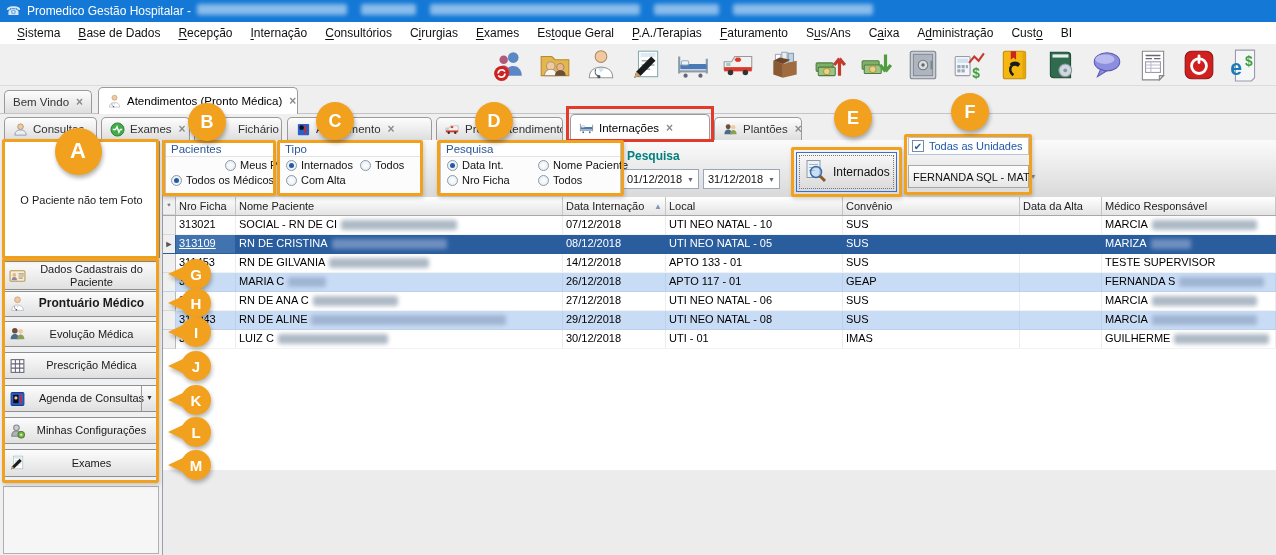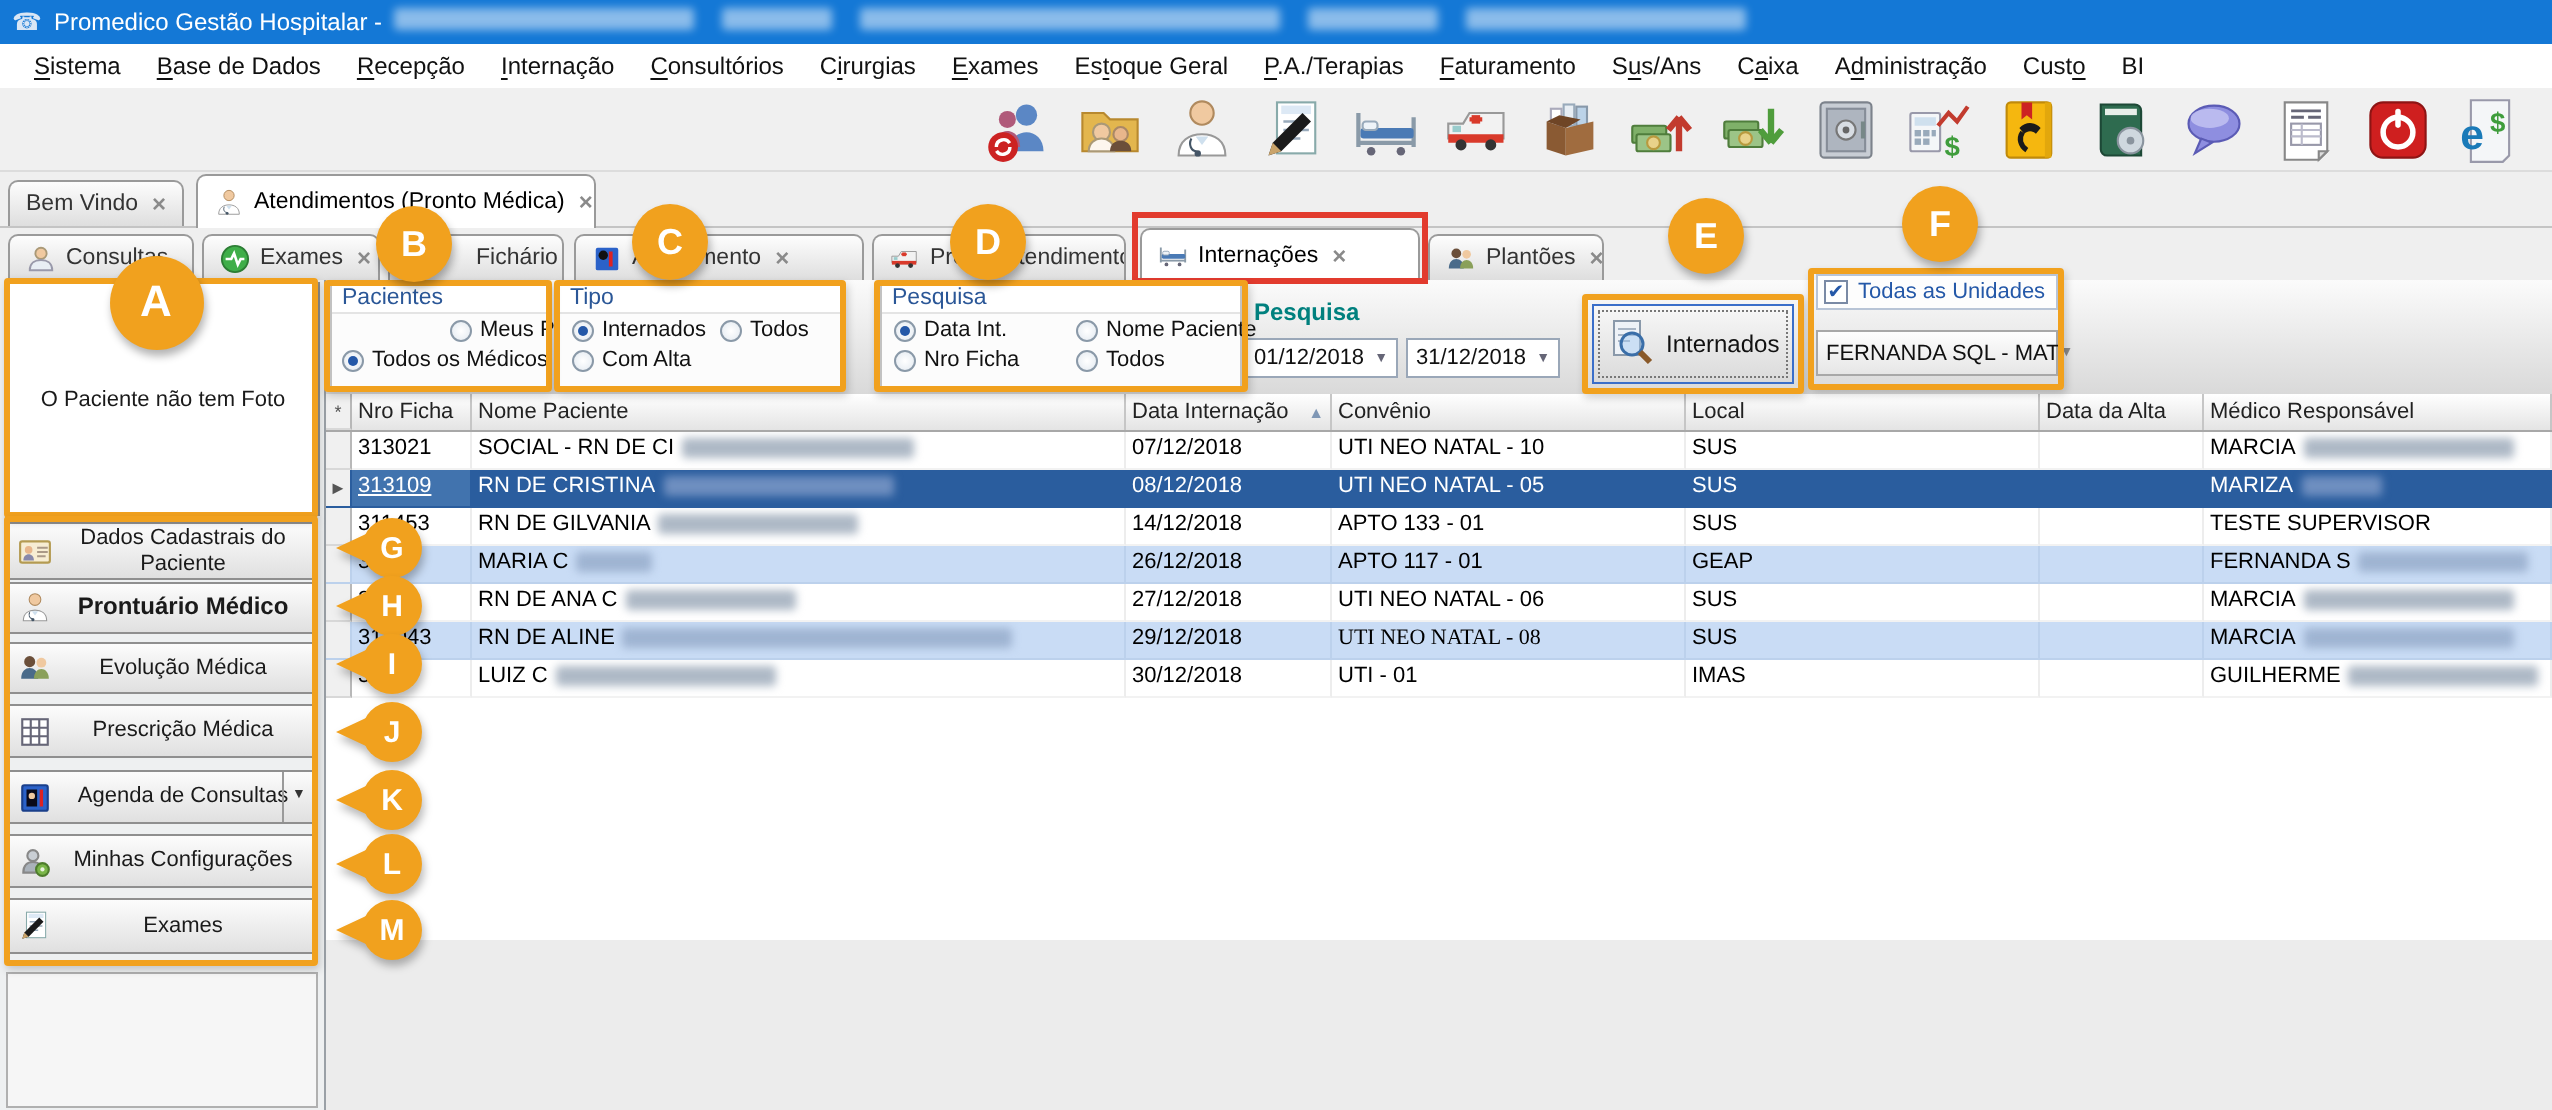--- a/index.html
+++ b/index.html
@@ -563,24 +563,24 @@
           <span>Nro Ficha</span>
         </div>
         <div class="g-h-cell" style="width: 327px;">
           <span>Nome Paciente</span>
         </div>
         <div class="g-h-cell" style="width: 103px;">
           <span>Data Internação</span>
           <span class="sort">▲</span>
         </div>
         <div class="g-h-cell" style="width: 177px;">
+          <span>Local</span>
+        </div>
+        <div class="g-h-cell" style="width: 177px;">
           <span>Convênio</span>
-        </div>
-        <div class="g-h-cell" style="width: 177px;">
-          <span>Local</span>
         </div>
         <div class="g-h-cell" style="width: 82px;">
           <span>Data da Alta</span>
         </div>
         <div class="g-h-cell" style="width: 174px;">
           <span>Médico Responsável</span>
         </div>
       </div>
       <div class="g-row">
         <div class="g-cell rowsel" style="width: 13px;"></div>
@@ -630,21 +630,21 @@
         <div class="g-cell" style="width: 177px;">UTI NEO NATAL - 06</div>
         <div class="g-cell" style="width: 177px;">SUS</div>
         <div class="g-cell" style="width: 82px;"></div>
         <div class="g-cell" style="width: 174px;">MARCIA<span class="blur" style="width: 105px;"></span></div>
       </div>
       <div class="g-row alt">
         <div class="g-cell rowsel" style="width: 13px;"></div>
         <div class="g-cell ficha" style="width: 60px;">317043</div>
         <div class="g-cell" style="width: 327px;">RN DE ALINE<span class="blur" style="width: 195px;"></span></div>
         <div class="g-cell" style="width: 103px;">29/12/2018</div>
-        <div class="g-cell" style="width: 177px; font-family: Liberation Serif, serif;">UTI NEO NATAL - 08</div>
+        <div class="g-cell" style="width: 177px;">UTI NEO NATAL - 08</div>
         <div class="g-cell" style="width: 177px;">SUS</div>
         <div class="g-cell" style="width: 82px;"></div>
         <div class="g-cell" style="width: 174px;">MARCIA<span class="blur" style="width: 105px;"></span></div>
       </div>
       <div class="g-row">
         <div class="g-cell rowsel" style="width: 13px;"></div>
         <div class="g-cell ficha" style="width: 60px;">313</div>
         <div class="g-cell" style="width: 327px;">LUIZ C<span class="blur" style="width: 110px;"></span></div>
         <div class="g-cell" style="width: 103px;">30/12/2018</div>
         <div class="g-cell" style="width: 177px;">UTI - 01</div>

